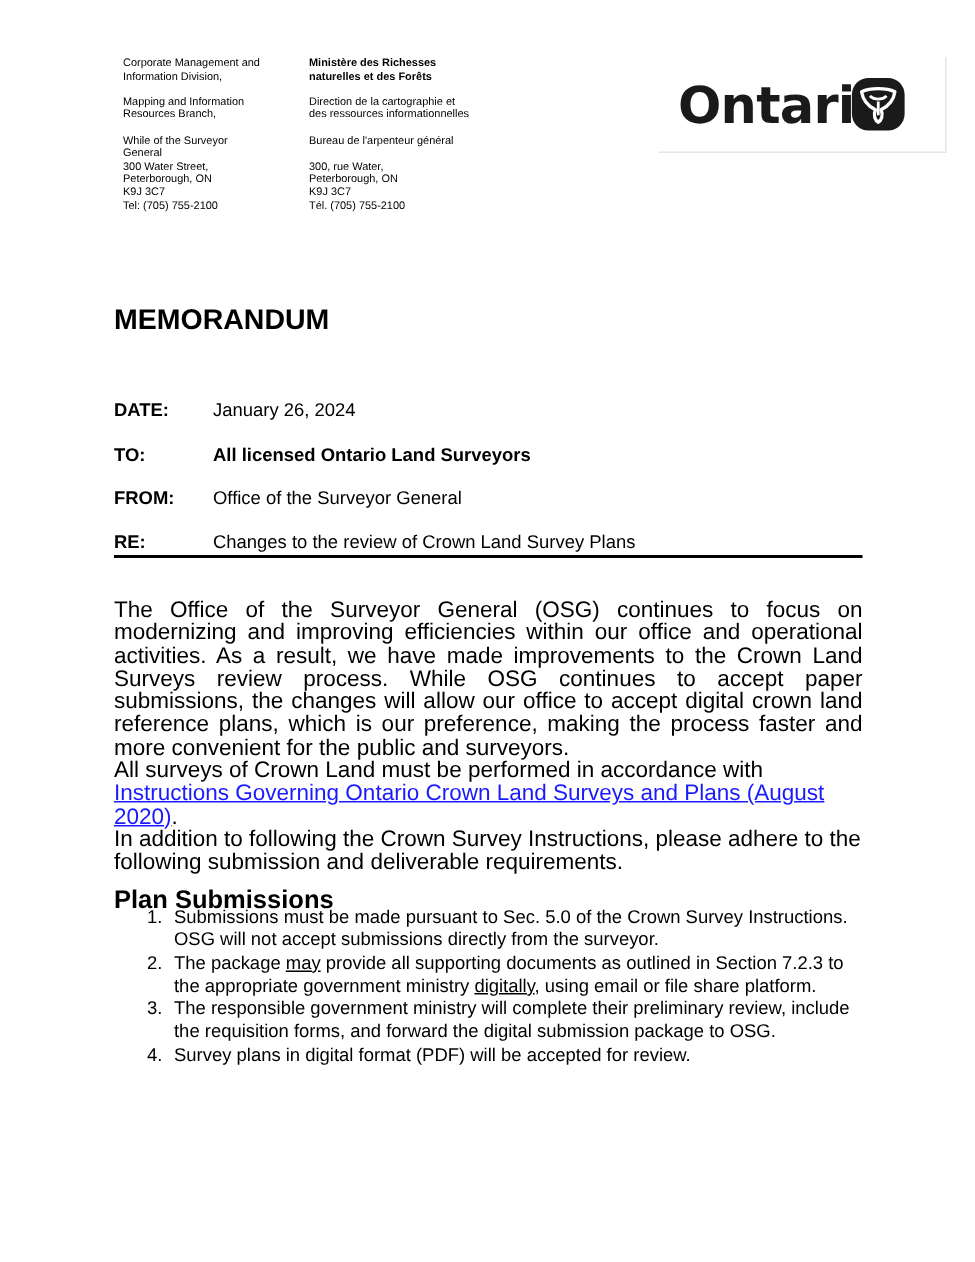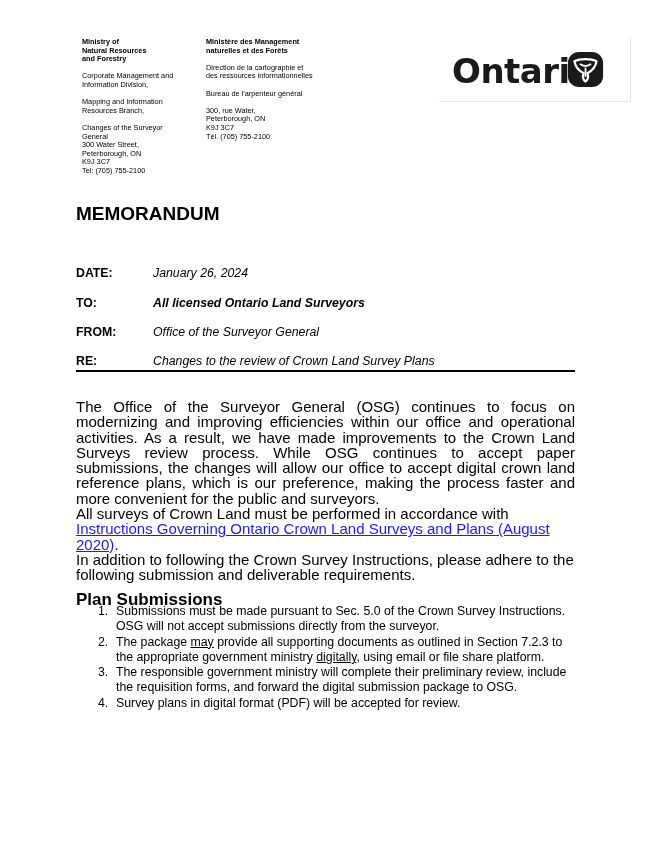--- a/index.html
+++ b/index.html
@@ -11,61 +11,56 @@
   #col-en { left: 82px; width: 115px; }
   #col-fr { left: 206px; width: 130px; }
   .logo-box { position: absolute; left: 439px; top: 38px; width: 191px; height: 63px;
               border-right: 1px solid #e6e6e6; border-bottom: 1px solid #e6e6e6; }
   .logo-text { position: absolute; left: 13px; top: 13px; font-size: 34px; font-weight: bold;
                letter-spacing: -0.5px; color: #1a1a1a; font-family: "DejaVu Sans", sans-serif; }
   .trillium { position: absolute; left: 128px; top: 13px; width: 37px; height: 37px; }
   .memo-title { position: absolute; left: 76px; top: 203px; font-size: 19px; font-weight: bold; }
   .meta-row { position: absolute; left: 76px; font-size: 12.3px; }
   .meta-row .lbl { position: absolute; left: 0; font-weight: bold; white-space: nowrap; }
-  .meta-row .val { position: absolute; left: 77px; white-space: nowrap; font-style: italic; }
+  .meta-row .val { position: absolute; left: 66px; white-space: nowrap; }
   .re-rule { position: absolute; left: 76px; top: 370px; width: 499px; height: 1.5px; background: #000; }
   .para { position: absolute; left: 76px; width: 499px; font-size: 15px; line-height: 15.3px; margin: 0; }
   .justify { text-align: justify; text-align-last: left; }
   a.doc-link { color: #1a1aff; text-decoration: underline; }
   .section-h { position: absolute; left: 76px; top: 590px; font-size: 17px; font-weight: bold; }
   .olist { position: absolute; left: 76px; top: 604px; width: 499px; font-size: 12.3px; line-height: 15.3px; }
   .li { position: relative; padding-left: 40px; }
   .li .num { position: absolute; left: 22px; }
   u { text-decoration: underline; }
 </style>
 </head>
 <body>
 
 <div class="hdr-col" id="col-en">
-  <p class="b">
-    <span>Ministry of</span><br>
-    <span>Natural Resources</span><br>
-    <span>and Forestry</span>
-  </p>
   <p>
     <span>Corporate Management and</span><br>
     <span>Information Division,</span>
   </p>
   <p>
     <span>Mapping and Information</span><br>
     <span>Resources Branch,</span>
   </p>
   <p>
-    <span>Changes of the Surveyor</span><br>
+    <span>While of the Surveyor</span><br>
     <span>General</span><br>
     <span>300 Water Street,</span><br>
     <span>Peterborough, ON</span><br>
     <span>K9J 3C7</span><br>
     <span>Tel: (705) 755-2100</span>
   </p>
 </div>
 
 <div class="hdr-col" id="col-fr">
   <p class="b">
-    <span>Ministère des Management</span><br>
+    <span>Ministère des Richesses</span><br>
     <span>naturelles et des Forêts</span>
   </p>
   <p>
     <span>Direction de la cartographie et</span><br>
     <span>des ressources informationnelles</span>
   </p>
   <p>
     <span>Bureau de l'arpenteur général</span>
   </p>
   <p>

